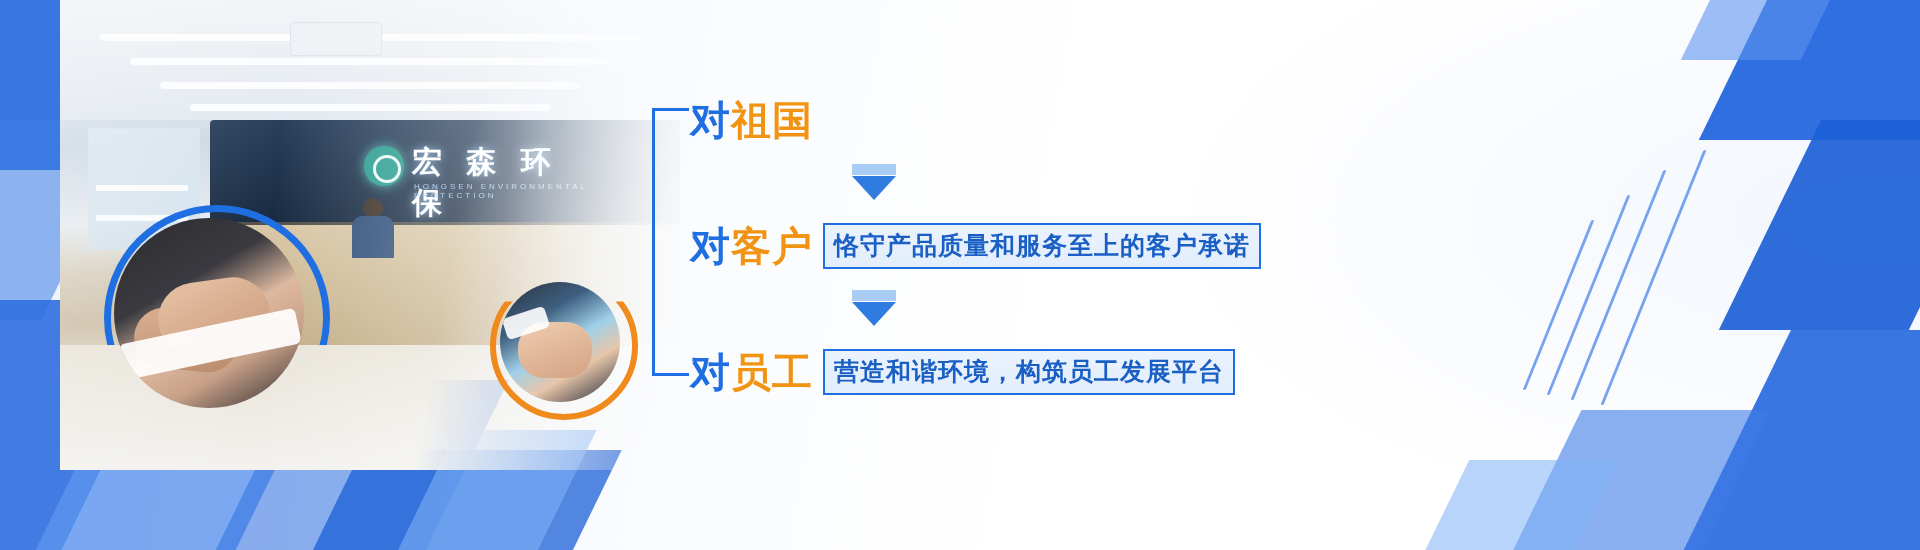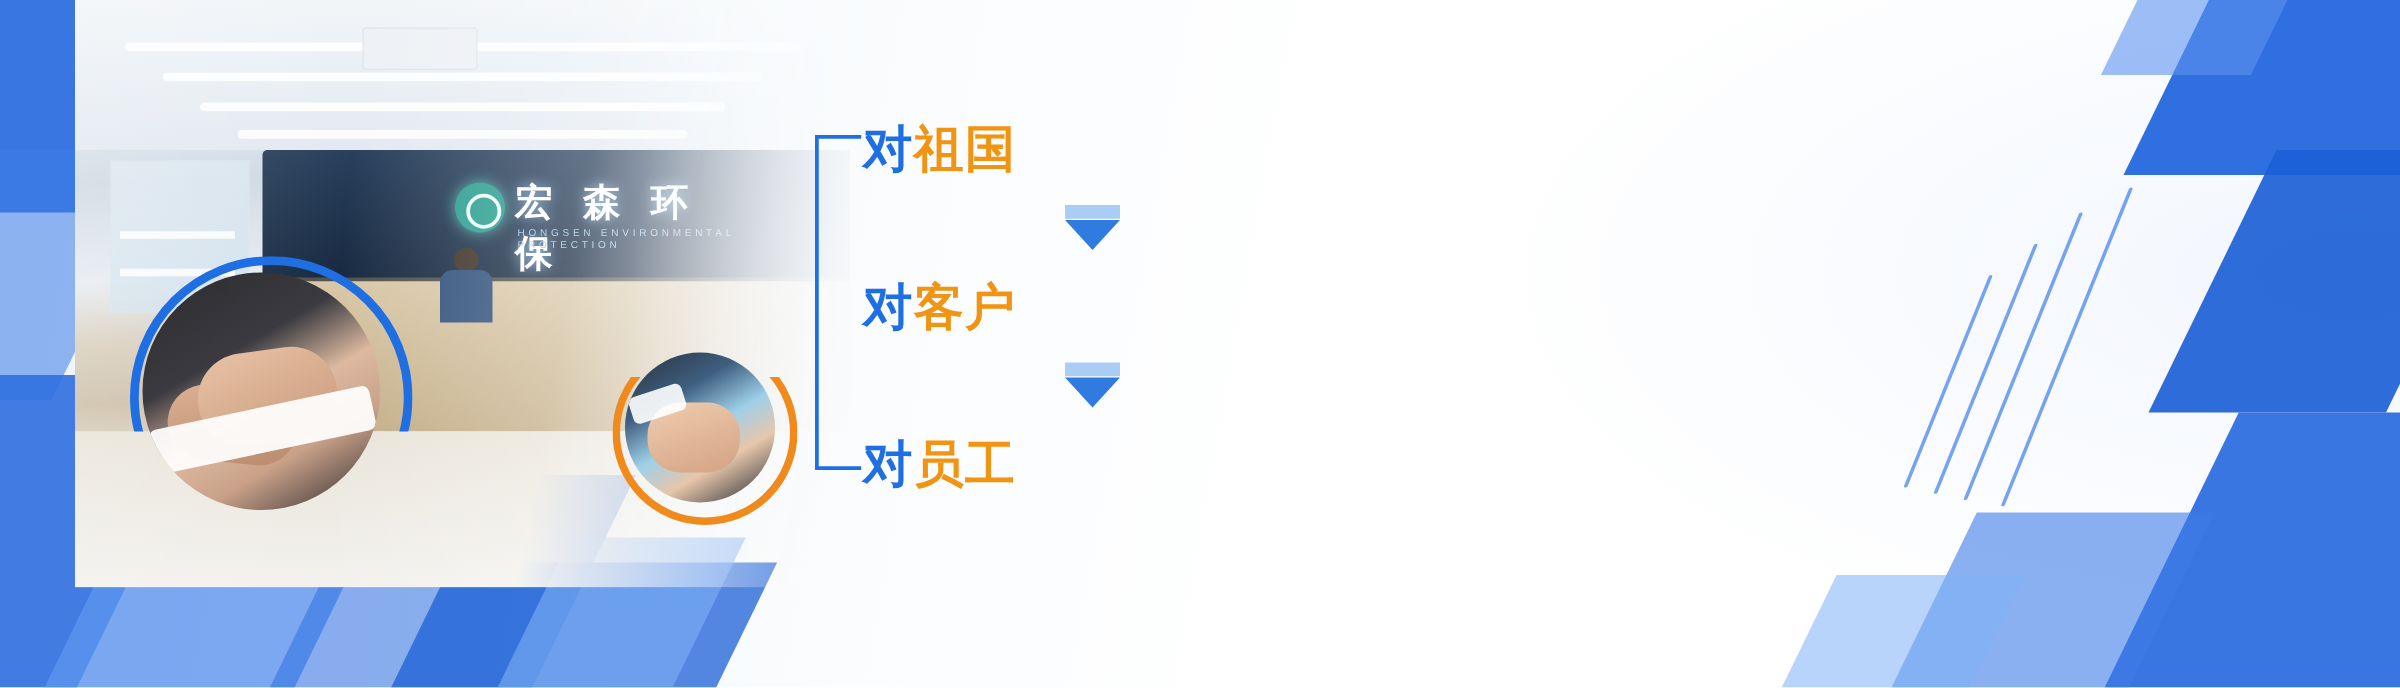--- a/index.html
+++ b/index.html
@@ -208,28 +208,30 @@
     <div class="arrow a1">
       <div class="cap"></div>
         <div class="tri"></div>
     </div>
 
     <div class="row row2">
       <div class="kw">
         <span class="blue">对</span>
         <span class="orange">客户</span>
       </div>
+      <div class="desc">恪守产品质量和服务至上的客户承诺</div>
     </div>
 
     <div class="arrow a2">
       <div class="cap"></div>
         <div class="tri"></div>
     </div>
 
     <div class="row row3">
       <div class="kw">
         <span class="blue">对</span>
         <span class="orange">员工</span>
       </div>
+      <div class="desc">营造和谐环境，构筑员工发展平台</div>
     </div>
   </div>
 
 </div>
 
 </body></html>

